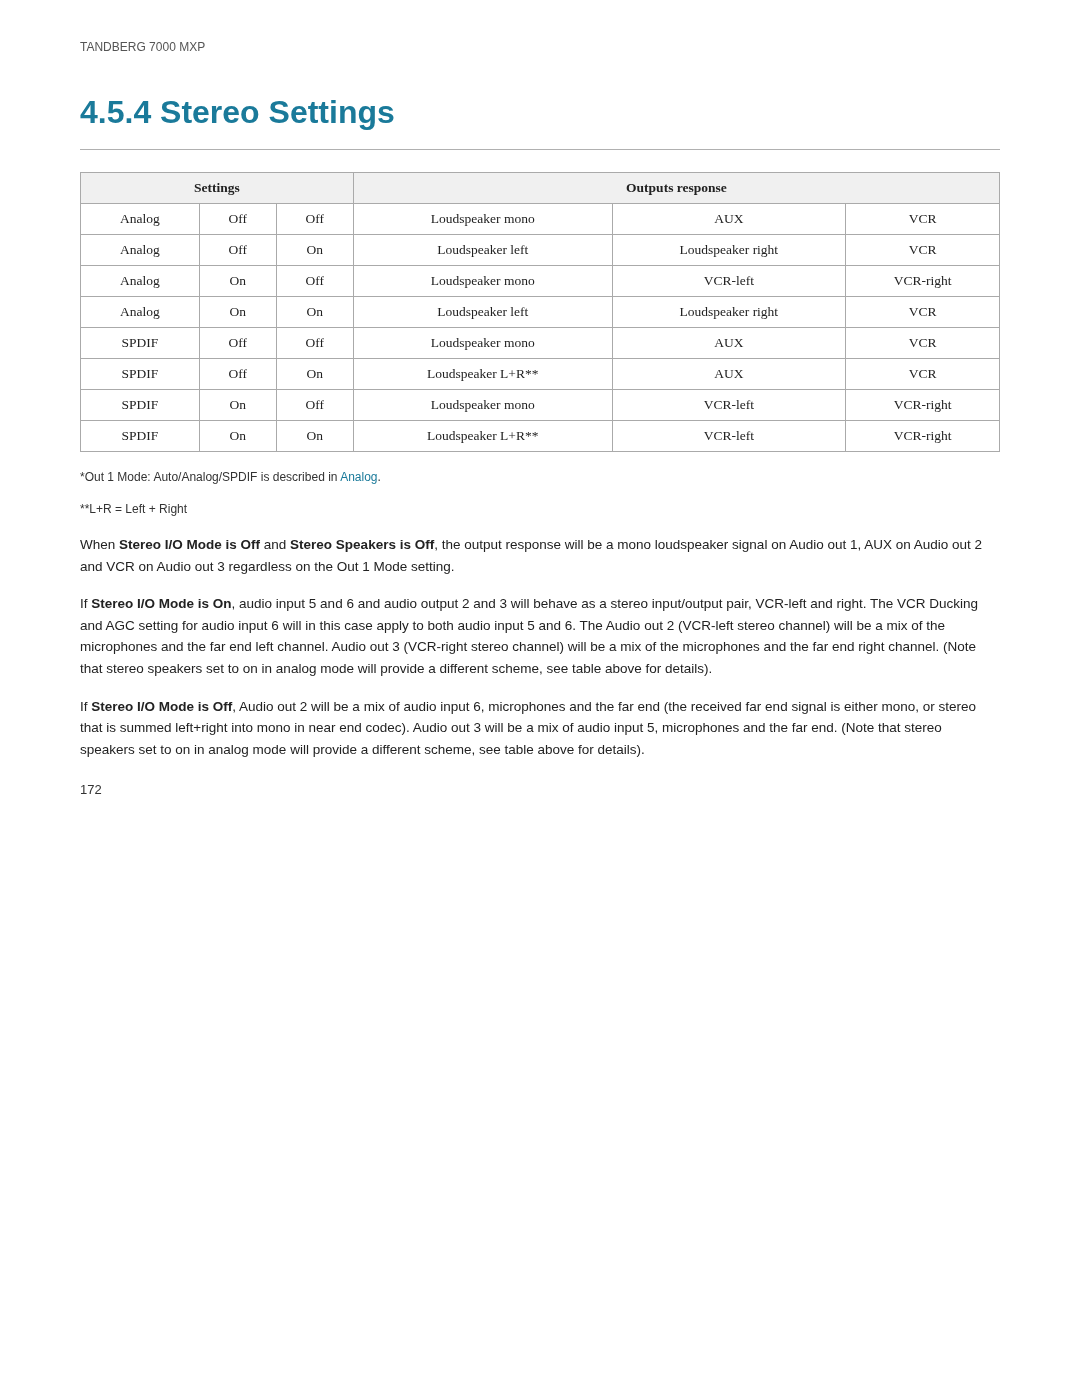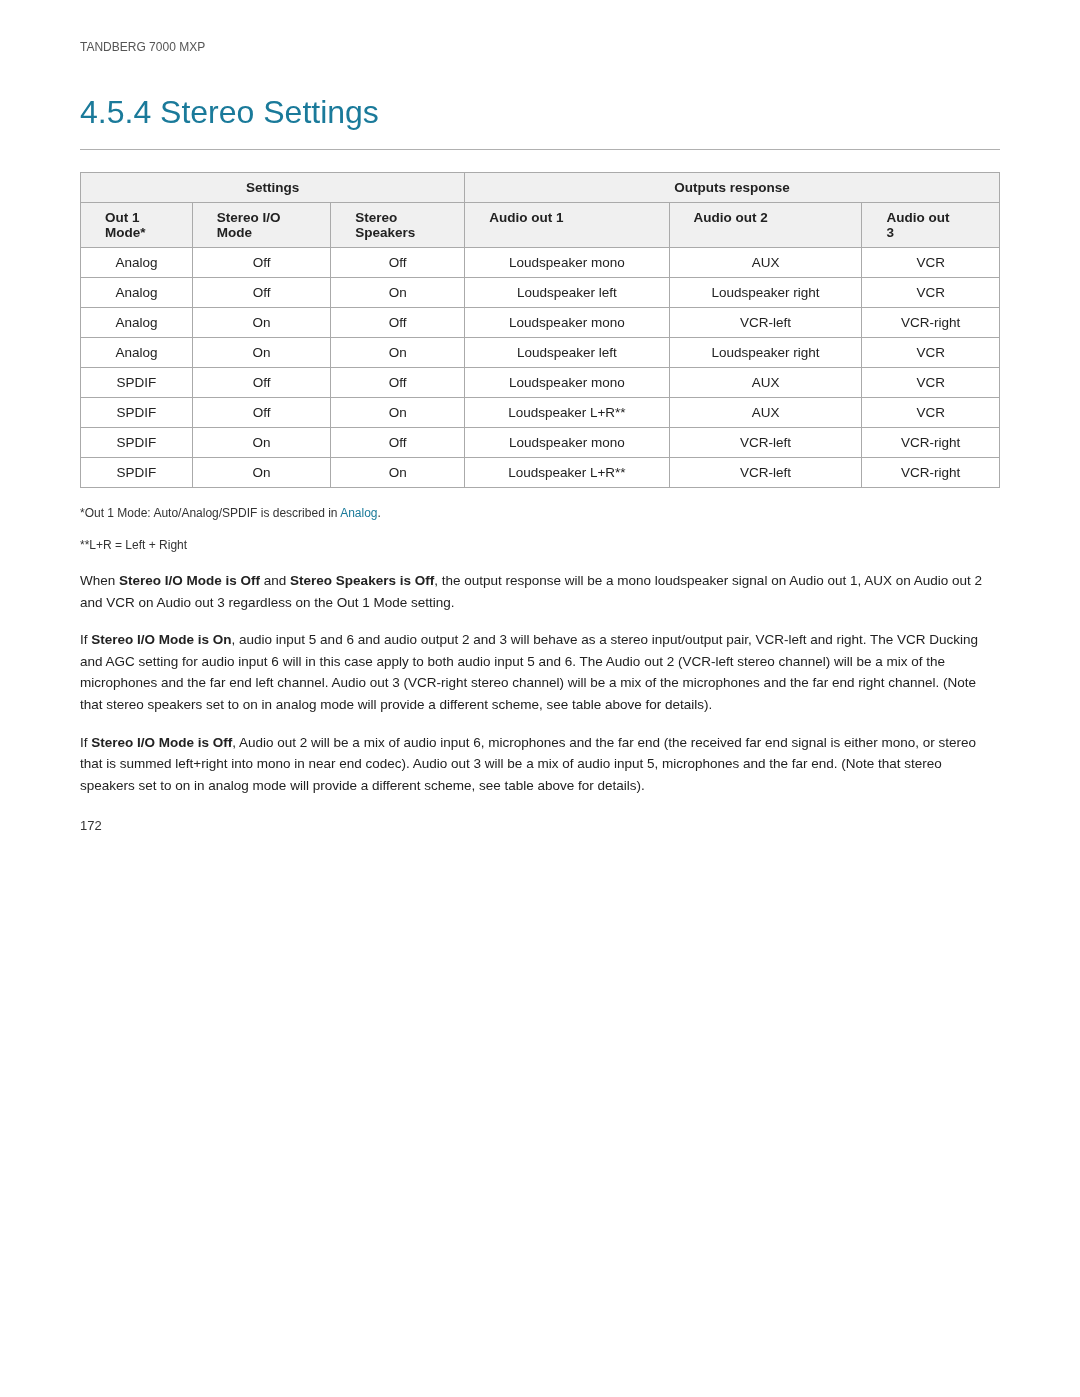--- a/index.html
+++ b/index.html
@@ -12,39 +12,40 @@
       min-height: 1397px;
       padding: 40px 80px;
     }
     .header-label {
       font-size: 12px;
       color: #555;
       margin-bottom: 40px;
     }
     .page-title {
       font-size: 32px;
-      font-weight: normal;
+      font-weight: bold;
       color: #1a7a9a;
       margin-bottom: 18px;
     }
     .divider {
       border: none;
       border-top: 1.5px solid #b0b0b0;
       margin-bottom: 22px;
     }
     table {
       width: 100%;
       border-collapse: collapse;
       margin-bottom: 18px;
       font-size: 13.5px;
     }
     th, td {
       border: 1px solid #aaa;
-      padding: 7px 24px;
+      padding: 7px 10px;
       vertical-align: top;
+      font-family: Liberation Serif, serif;
     }
     thead tr:first-child th {
       background: #f0f0f0;
       text-align: center;
       font-weight: bold;
       border-bottom: 1px solid #aaa;
     }
     .settings-header {
       text-align: center;
     }
@@ -90,28 +91,20 @@
 
 <div class="page-title">4.5.4   Stereo Settings</div>
 
 <hr class="divider">
 
 <table>
   <thead>
     <tr>
       <th colspan="3" class="settings-header">Settings</th>
       <th colspan="3" class="output-header">Outputs response</th>
-    </tr>
-    <tr class="subheader">
-      <th>Out 1<br>Mode*</th>
-      <th>Stereo I/O<br>Mode</th>
-      <th>Stereo<br>Speakers</th>
-      <th>Audio out 1</th>
-      <th>Audio out 2</th>
-      <th>Audio out<br>3</th>
     </tr>
   </thead>
   <tbody id="table-body">
   <tr>
         <td>Analog</td>
         <td>Off</td>
         <td>Off</td>
         <td>Loudspeaker mono</td>
         <td>AUX</td>
         <td>VCR</td>

